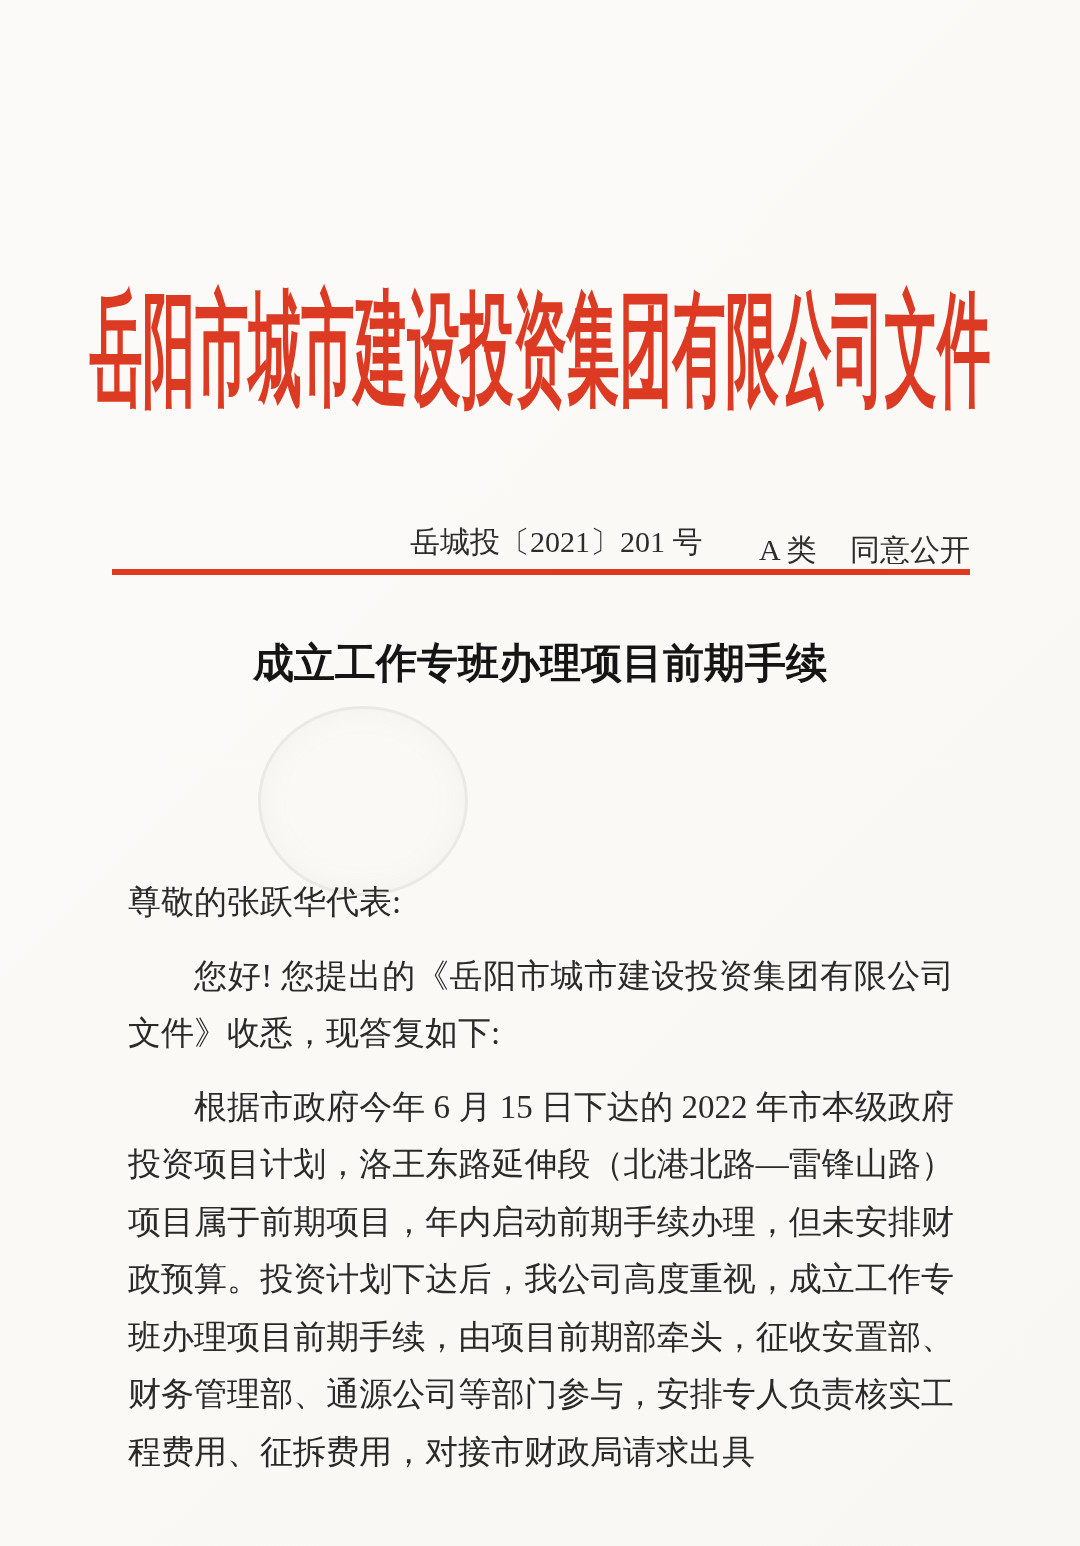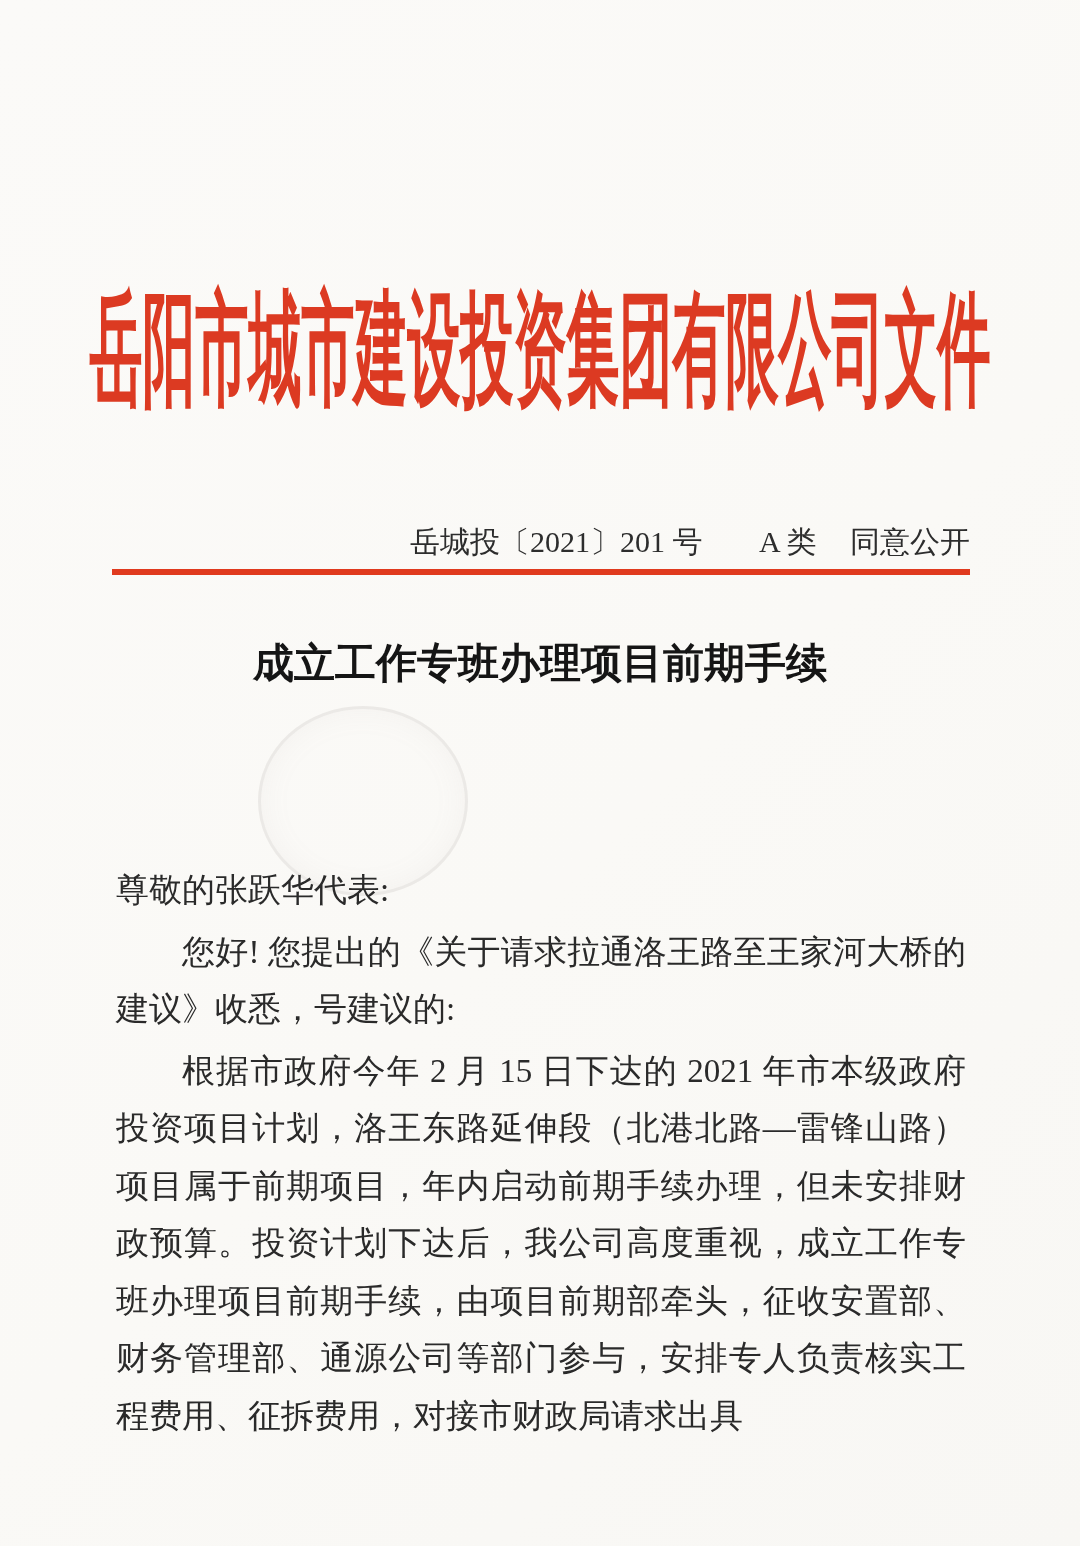--- a/index.html
+++ b/index.html
@@ -47,21 +47,21 @@
     white-space: nowrap;
   }
   .doc-number {
     position: absolute;
     left: 298px;
     top: 0;
   }
   .doc-class-group {
     position: absolute;
     right: 0;
-    top: 0;
+    top: 8px;
   }
   .doc-class-label { margin-right: 26px; }
 
   
   .red-rule {
     position: absolute;
     top: 569px;
     left: 112px;
     width: 858px;
     height: 6px;
@@ -98,21 +98,21 @@
     position: absolute;
     top: 858px;
     left: 112px;
     width: 858px;
     font-size: 33px;
     line-height: 57.5px;
     color: #2a2a2a;
     text-align: justify;
   }
   .body-text p {
-    margin: 4px;
+    margin: 16px;
     padding: 0;
   }
   .body-text p.indent {
     text-indent: 2em;
   }
 </style>
 </head>
 <body>
 
 <div class="page">
@@ -130,17 +130,17 @@
   <div class="red-rule"></div>
 
   <div class="doc-title">
     <div>成立工作专班办理项目前期手续</div>
   </div>
 
   <div class="seal-ghost"></div>
 
   <div class="body-text">
     <p>尊敬的张跃华代表:</p>
-    <p class="indent">您好! 您提出的《关于请求拉通洛王路至王家河大桥的建议》收悉，号建议的:</p>
-    <p class="indent">根据市政府今年 2 月 15 日下达的 2021 年市本级政府投资项目计划，洛王东路延伸段（北港北路—雷锋山路）项目属于前期项目，年内启动前期手续办理，但未安排财政预算。投资计划下达后，我公司高度重视，成立工作专班办理项目前期手续，由项目前期部牵头，征收安置部、财务管理部、通源公司等部门参与，安排专人负责核实工程费用、征拆费用，对接市财政局请求出具</p>
+    <p class="indent">您好! 您提出的《岳阳市城市建设投资集团有限公司文件》收悉，现答复如下:</p>
+    <p class="indent">根据市政府今年 6 月 15 日下达的 2022 年市本级政府投资项目计划，洛王东路延伸段（北港北路—雷锋山路）项目属于前期项目，年内启动前期手续办理，但未安排财政预算。投资计划下达后，我公司高度重视，成立工作专班办理项目前期手续，由项目前期部牵头，征收安置部、财务管理部、通源公司等部门参与，安排专人负责核实工程费用、征拆费用，对接市财政局请求出具</p>
   </div>
 
 </div>
 
 </body></html>

